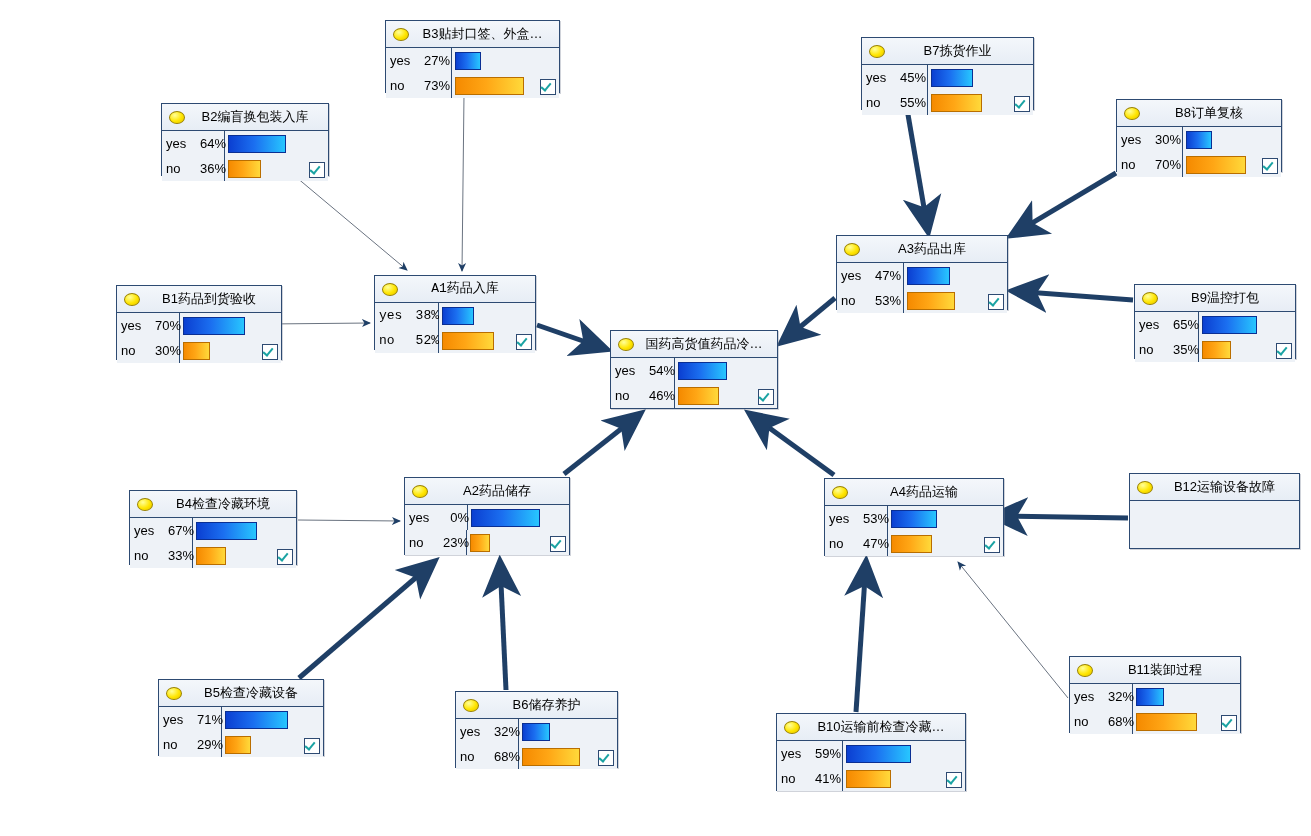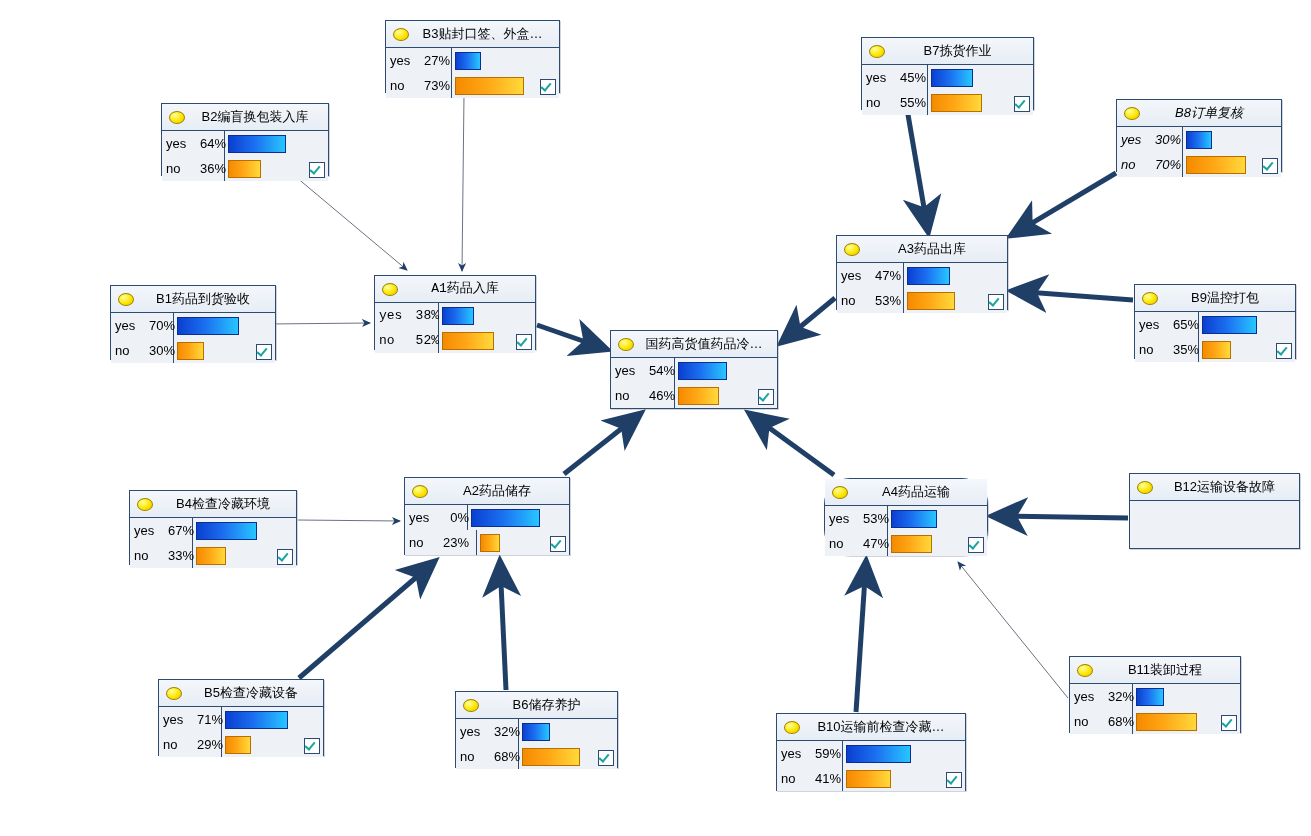--- a/index.html
+++ b/index.html
@@ -216,21 +216,21 @@
           </div>
           <div class="row">
             <span class="row-label" style="width:63px"><span class="st">no</span><span class="pc">36%</span></span>
             <span class="bar-cell">
               <span class="bar orange" style="width:33px"></span>
             </span>
           </div>
           <span class="check"></span>
         </div>
       </div>
-      <div class="node" style="left: 1072px; top: 99px; width: 166px; height: 73px; font-style: italic;">
+      <div class="node" style="left: 1072px; top: 99px; width: 166px; height: 73px;">
         <div class="node-title">
           <span class="node-icon"></span>
           <span class="node-title-text">B8订单复核</span>
         </div>
         <div class="node-body">
           <div class="row">
             <span class="row-label" style="width:66px"><span class="st">yes</span><span class="pc">30%</span></span>
             <span class="bar-cell">
               <span class="bar blue" style="width:26px"></span>
             </span>
@@ -279,21 +279,21 @@
           </div>
           <div class="row">
             <span class="row-label" style="width:64px"><span class="st">no</span><span class="pc">52%</span></span>
             <span class="bar-cell">
               <span class="bar orange" style="width:52px"></span>
             </span>
           </div>
           <span class="check"></span>
         </div>
       </div>
-      <div class="node" style="left: 66px; top: 285px; width: 166px; height: 75px;">
+      <div class="node" style="left: 72px; top: 285px; width: 166px; height: 75px;">
         <div class="node-title">
           <span class="node-icon"></span>
           <span class="node-title-text">B1药品到货验收</span>
         </div>
         <div class="node-body">
           <div class="row">
             <span class="row-label" style="width:63px"><span class="st">yes</span><span class="pc">70%</span></span>
             <span class="bar-cell">
               <span class="bar blue" style="width:62px"></span>
             </span>
@@ -355,29 +355,29 @@
           <span class="node-title-text">A2药品储存</span>
         </div>
         <div class="node-body">
           <div class="row">
             <span class="row-label" style="width:63px"><span class="st">yes</span><span class="pc">0%</span></span>
             <span class="bar-cell">
               <span class="bar blue" style="width:69px"></span>
             </span>
           </div>
           <div class="row">
-            <span class="row-label" style="width:72px"><span class="st">no</span><span class="pc">23%</span></span>
+            <span class="row-label" style="width:62px"><span class="st">no</span><span class="pc">23%</span></span>
             <span class="bar-cell">
               <span class="bar orange" style="width:20px"></span>
             </span>
           </div>
           <span class="check"></span>
         </div>
       </div>
-      <div class="node" style="left: 780px; top: 478px; width: 164px; height: 78px; border-radius: 26px;">
+      <div class="node" style="left: 780px; top: 478px; width: 180px; height: 78px;">
         <div class="node-title">
           <span class="node-icon"></span>
           <span class="node-title-text">A4药品运输</span>
         </div>
         <div class="node-body">
           <div class="row">
             <span class="row-label" style="width:63px"><span class="st">yes</span><span class="pc">53%</span></span>
             <span class="bar-cell">
               <span class="bar blue" style="width:46px"></span>
             </span>

